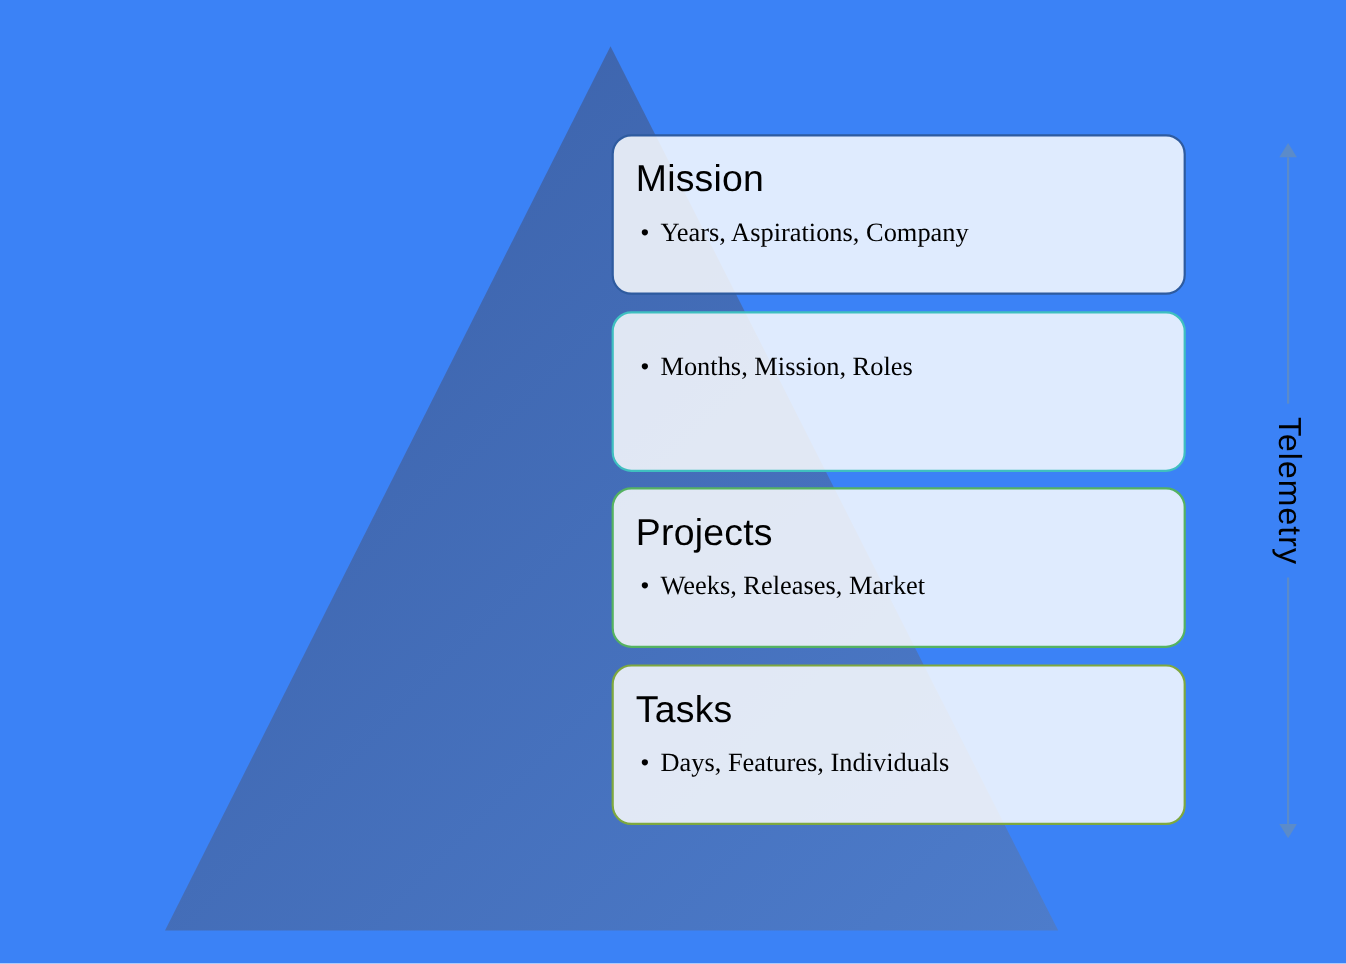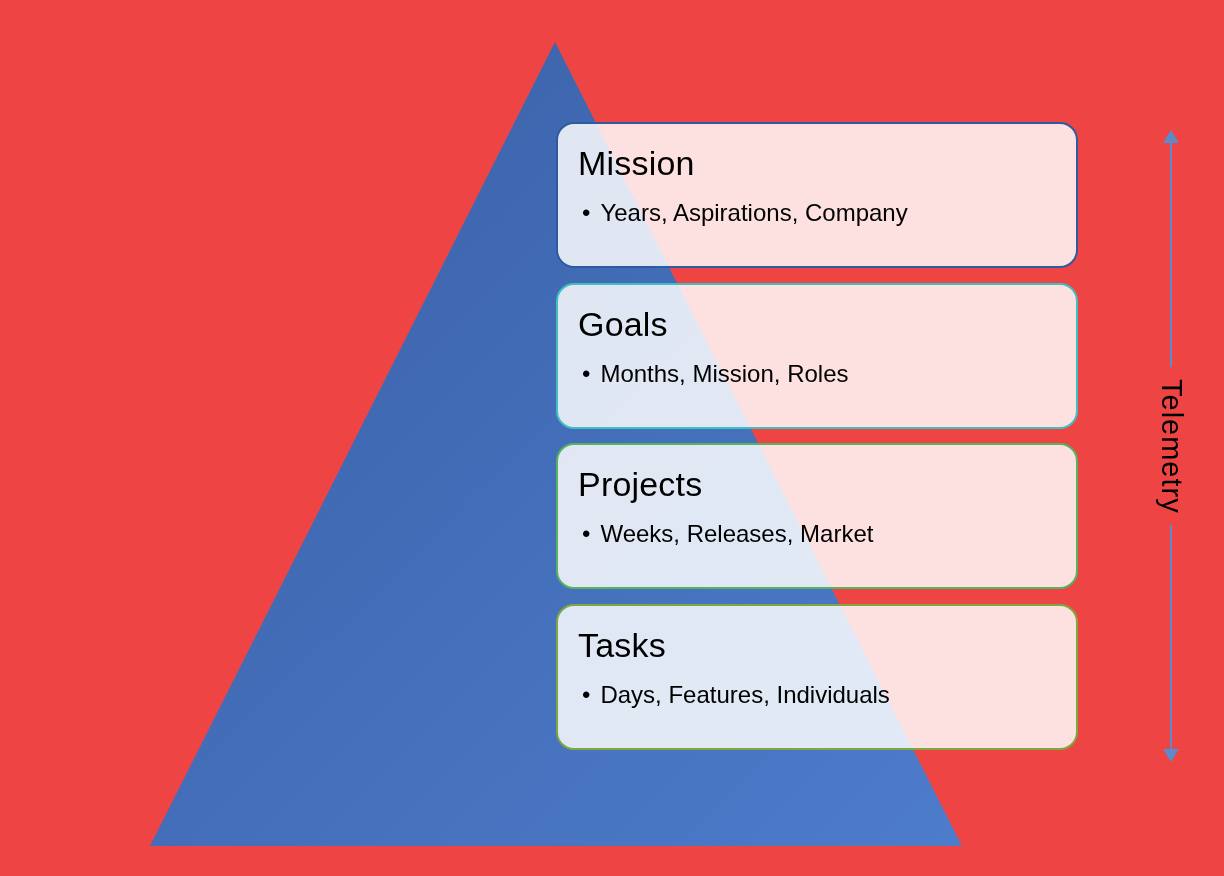--- a/index.html
+++ b/index.html
@@ -5,21 +5,21 @@
   html, body {
     margin: 0;
     padding: 0;
     background: #ffffff;
     font-family: "Liberation Sans", sans-serif;
   }
   .canvas {
     position: relative;
     width: 1224px;
     height: 876px;
-    background: #ef4444;
+    background: #3b82f6;
     overflow: hidden;
   }
   .pyramid-svg {
     position: absolute;
     left: 0;
     top: 0;
     width: 1224px;
     height: 876px;
   }
   .level-box {
@@ -38,20 +38,21 @@
     line-height: 1.15;
     color: #000000;
     letter-spacing: 0.2px;
   }
   .level-bullet {
     margin-top: 16px;
     font-size: 24px;
     color: #000000;
     display: flex;
     align-items: baseline;
+    font-family: Liberation Serif, serif;
   }
   .level-bullet::before {
     content: "\2022";
     font-size: 24px;
     margin: 0 10px 0 4px;
   }
   .telemetry {
     position: absolute;
     left: 1150px;
     top: 130px;
@@ -101,21 +102,20 @@
     </defs>
     <polygon points="555,42 150,846 962,846" fill="url(#pyramidGrad)"></polygon>
   </svg>
 
   <div class="level-box" style="top: 122px; border-color: rgb(46, 91, 159);">
     <div class="level-title">Mission</div>
     <div class="level-bullet">Years, Aspirations, Company</div>
   </div>
 
   <div class="level-box" style="top: 283px; border-color: rgb(63, 191, 192);">
-    <div class="level-title">Goals</div>
     <div class="level-bullet">Months, Mission, Roles</div>
   </div>
 
   <div class="level-box" style="top: 604px; border-color: rgb(126, 168, 63);">
     <div class="level-title">Tasks</div>
     <div class="level-bullet">Days, Features, Individuals</div>
   </div>
 
   <div class="level-box" style="top: 443px; border-color: rgb(85, 178, 97);">
     <div class="level-title">Projects</div>

